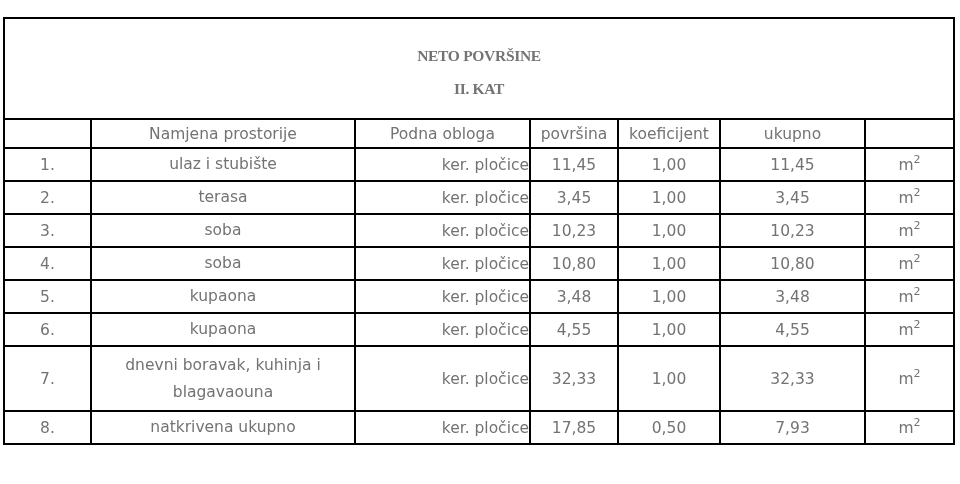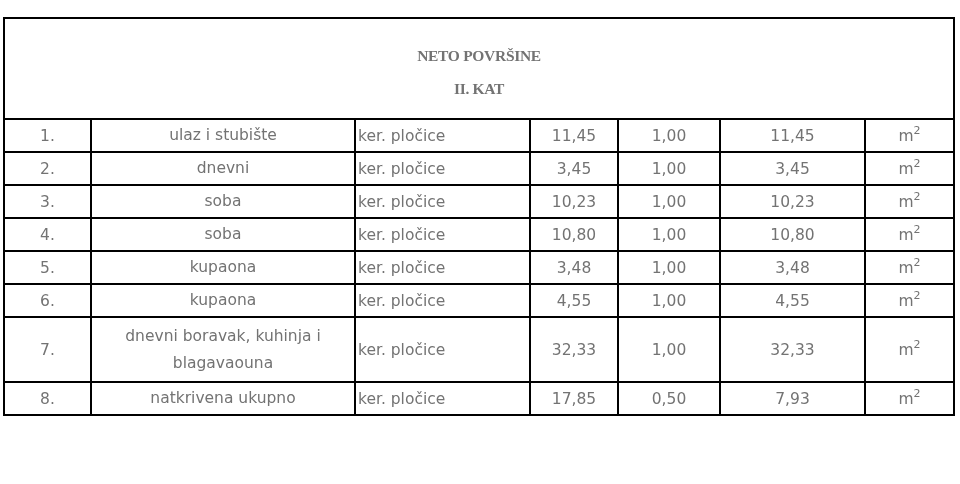--- a/index.html
+++ b/index.html
@@ -26,21 +26,21 @@
     font-family: "Liberation Serif", serif;
     font-weight: bold;
     font-size: 25px;
     line-height: 33px;
     letter-spacing: -0.3px;
   }
   .title-cell div { padding-top: 6px; }
   .hdr td { height: 27px; font-size: 15.5px; }
   .row td { height: 31px; }
   .row.tall td { height: 63px; }
-  .row td.floor { text-align: left; padding-left: 2px; }
+  .row td.floor { text-align: right; padding-left: 2px; }
   .row td.name { white-space: normal; line-height: 27px; }
   .unit { font-size: 16px; border-radius: 8px; }
   .unit sup { font-size: 11px; position: relative; top: -1px; }
   .total td { height: 33px; }
   .total .total-label {
     font-family: "Liberation Serif", serif;
     font-weight: bold;
     font-size: 25px;
     letter-spacing: -0.3px;
   }
@@ -61,33 +61,42 @@
     <col style="width:145px">
     <col style="width:89px">
   </colgroup>
   <tbody>
       <tr>
     <td class="title-cell" colspan="7">
       <div>NETO POVRŠINE</div>
       <div style="padding-top:0">II. KAT</div>
     </td>
   </tr>
+  <tr class="hdr">
+    <td></td>
+    <td>Namjena prostorije</td>
+    <td>Podna obloga</td>
+    <td>površina</td>
+    <td>koeficijent</td>
+    <td>ukupno</td>
+    <td></td>
+  </tr>
 
   <tr class="row">
     <td>1.</td>
     <td class="name">ulaz i stubište</td>
     <td class="floor">ker. pločice</td>
     <td>11,45</td>
     <td>1,00</td>
     <td>11,45</td>
     <td class="unit"><span>m</span><sup>2</sup></td>
   </tr>
   <tr class="row">
     <td>2.</td>
-    <td class="name">dnevni</td>
+    <td class="name">terasa</td>
     <td class="floor">ker. pločice</td>
     <td>3,45</td>
     <td>1,00</td>
     <td>3,45</td>
     <td class="unit"><span>m</span><sup>2</sup></td>
   </tr>
   <tr class="row">
     <td>3.</td>
     <td class="name">soba</td>
     <td class="floor">ker. pločice</td>

